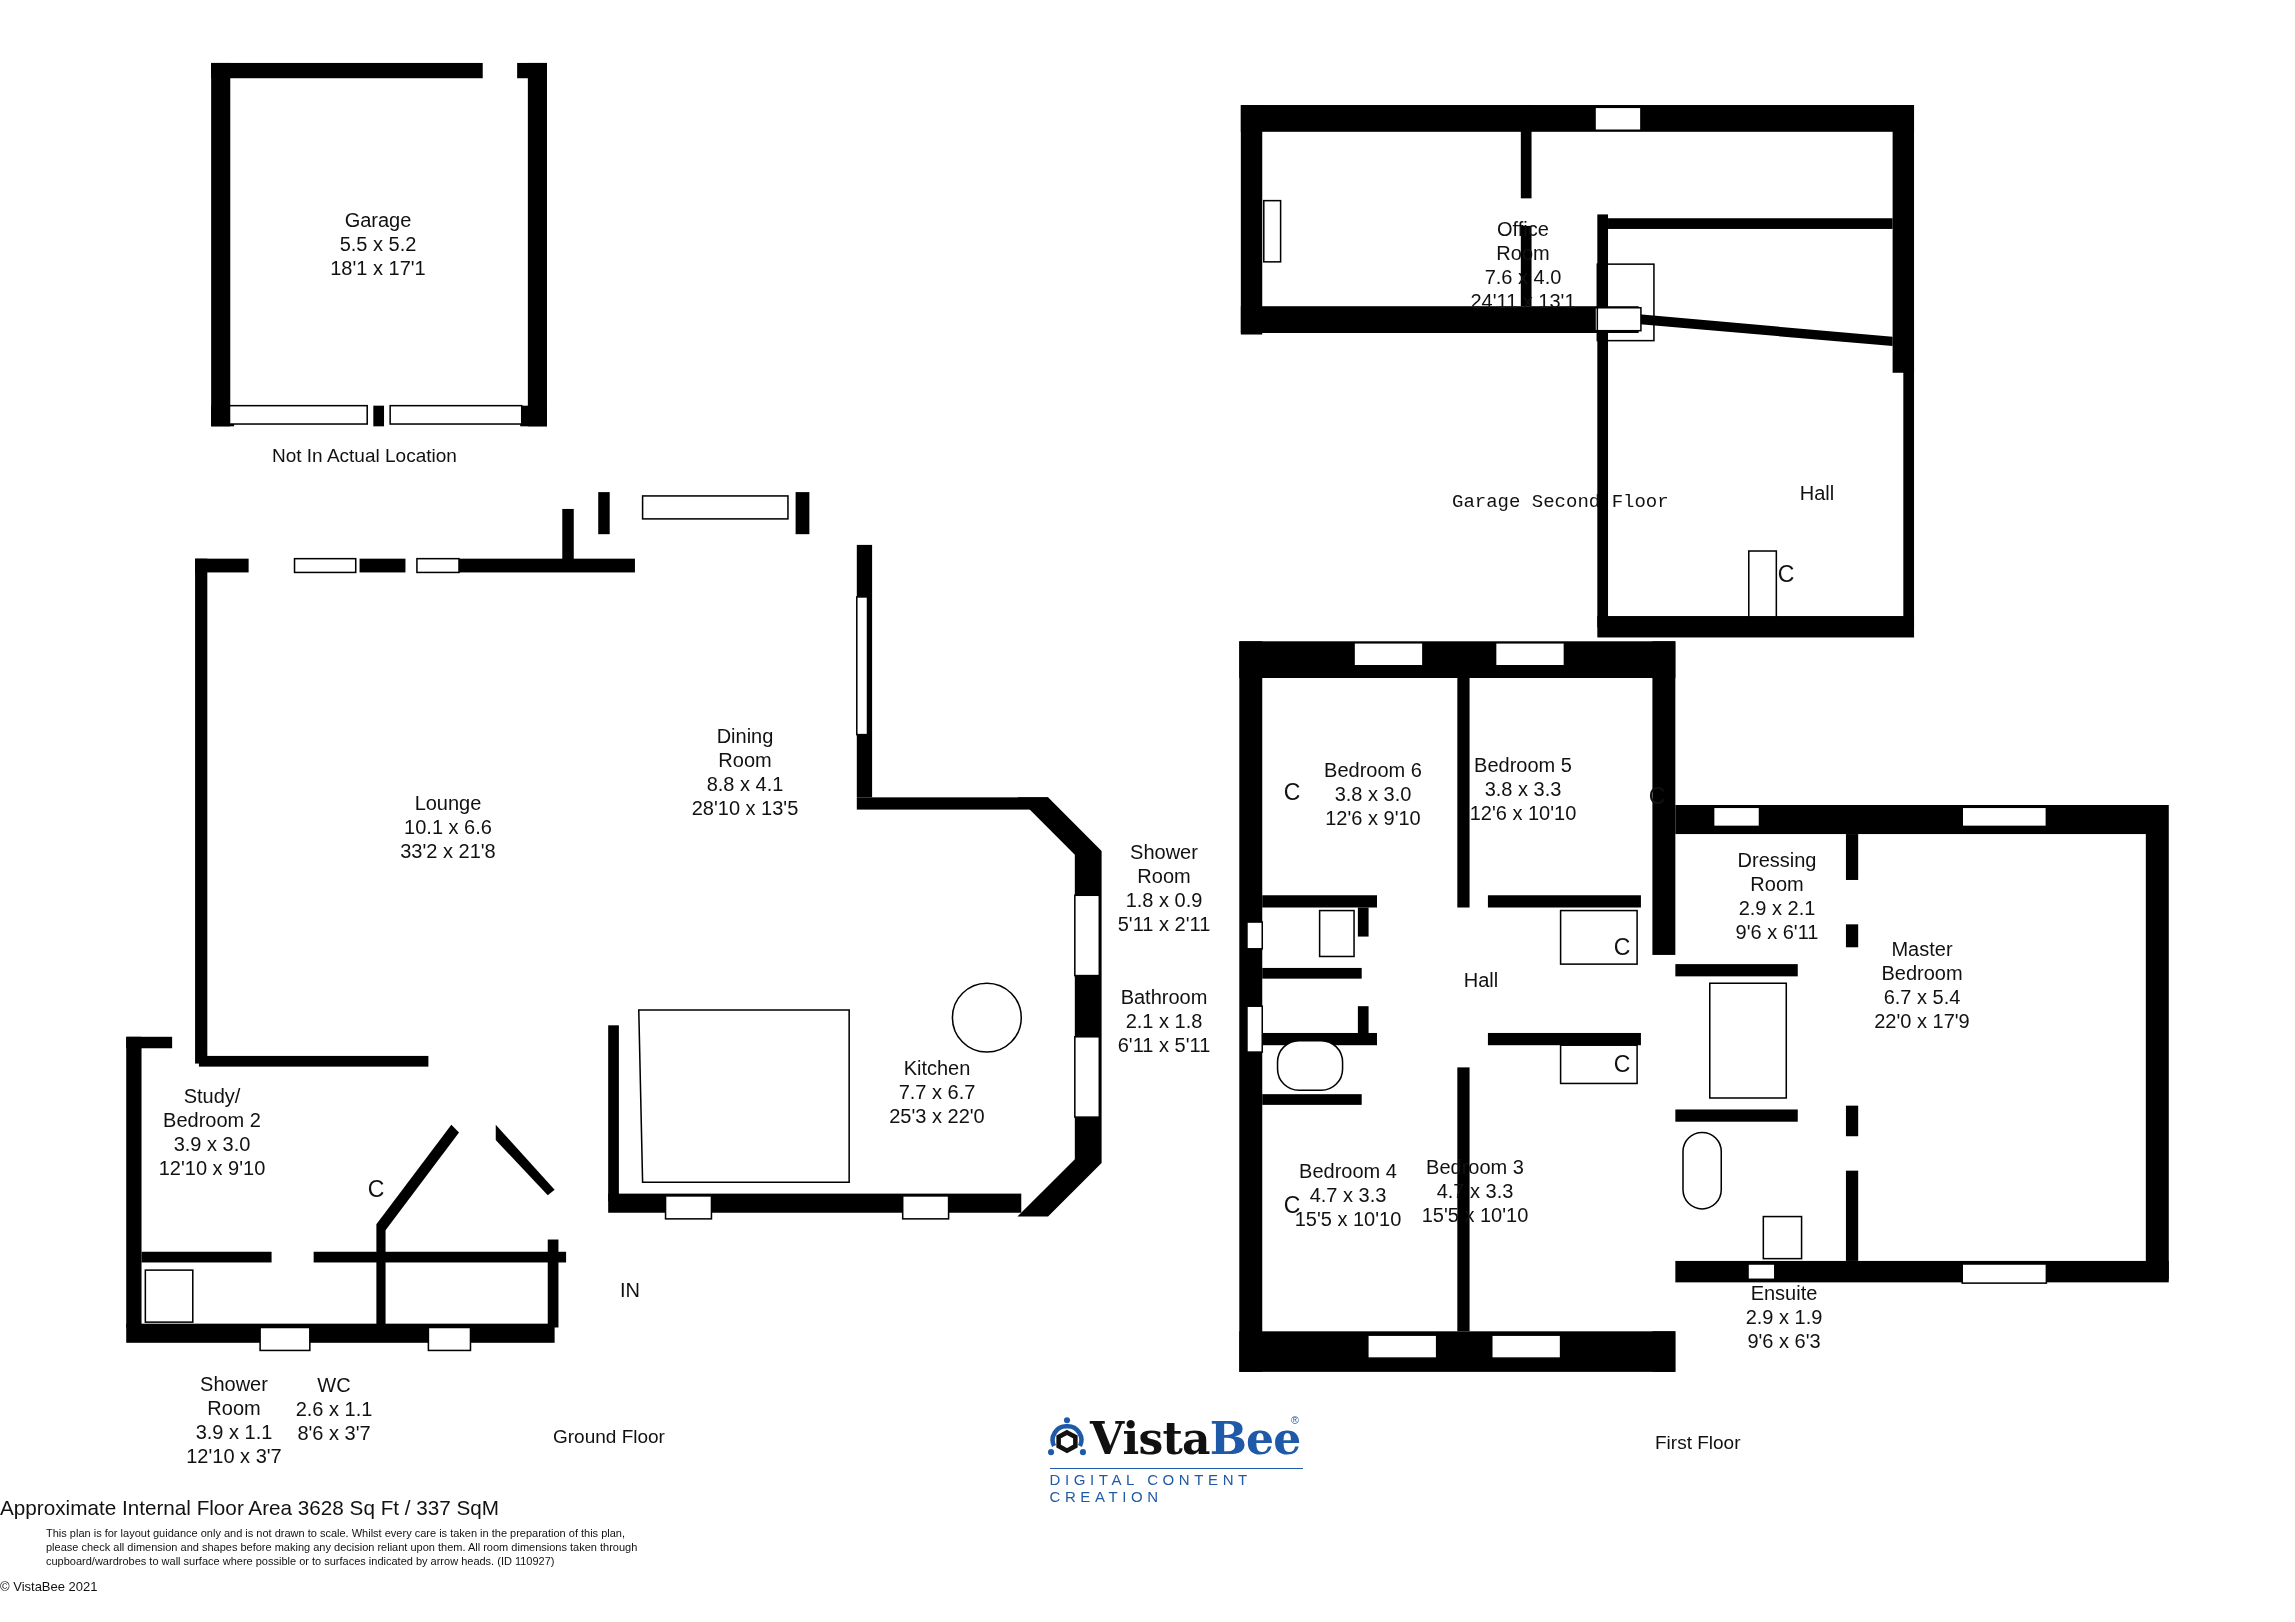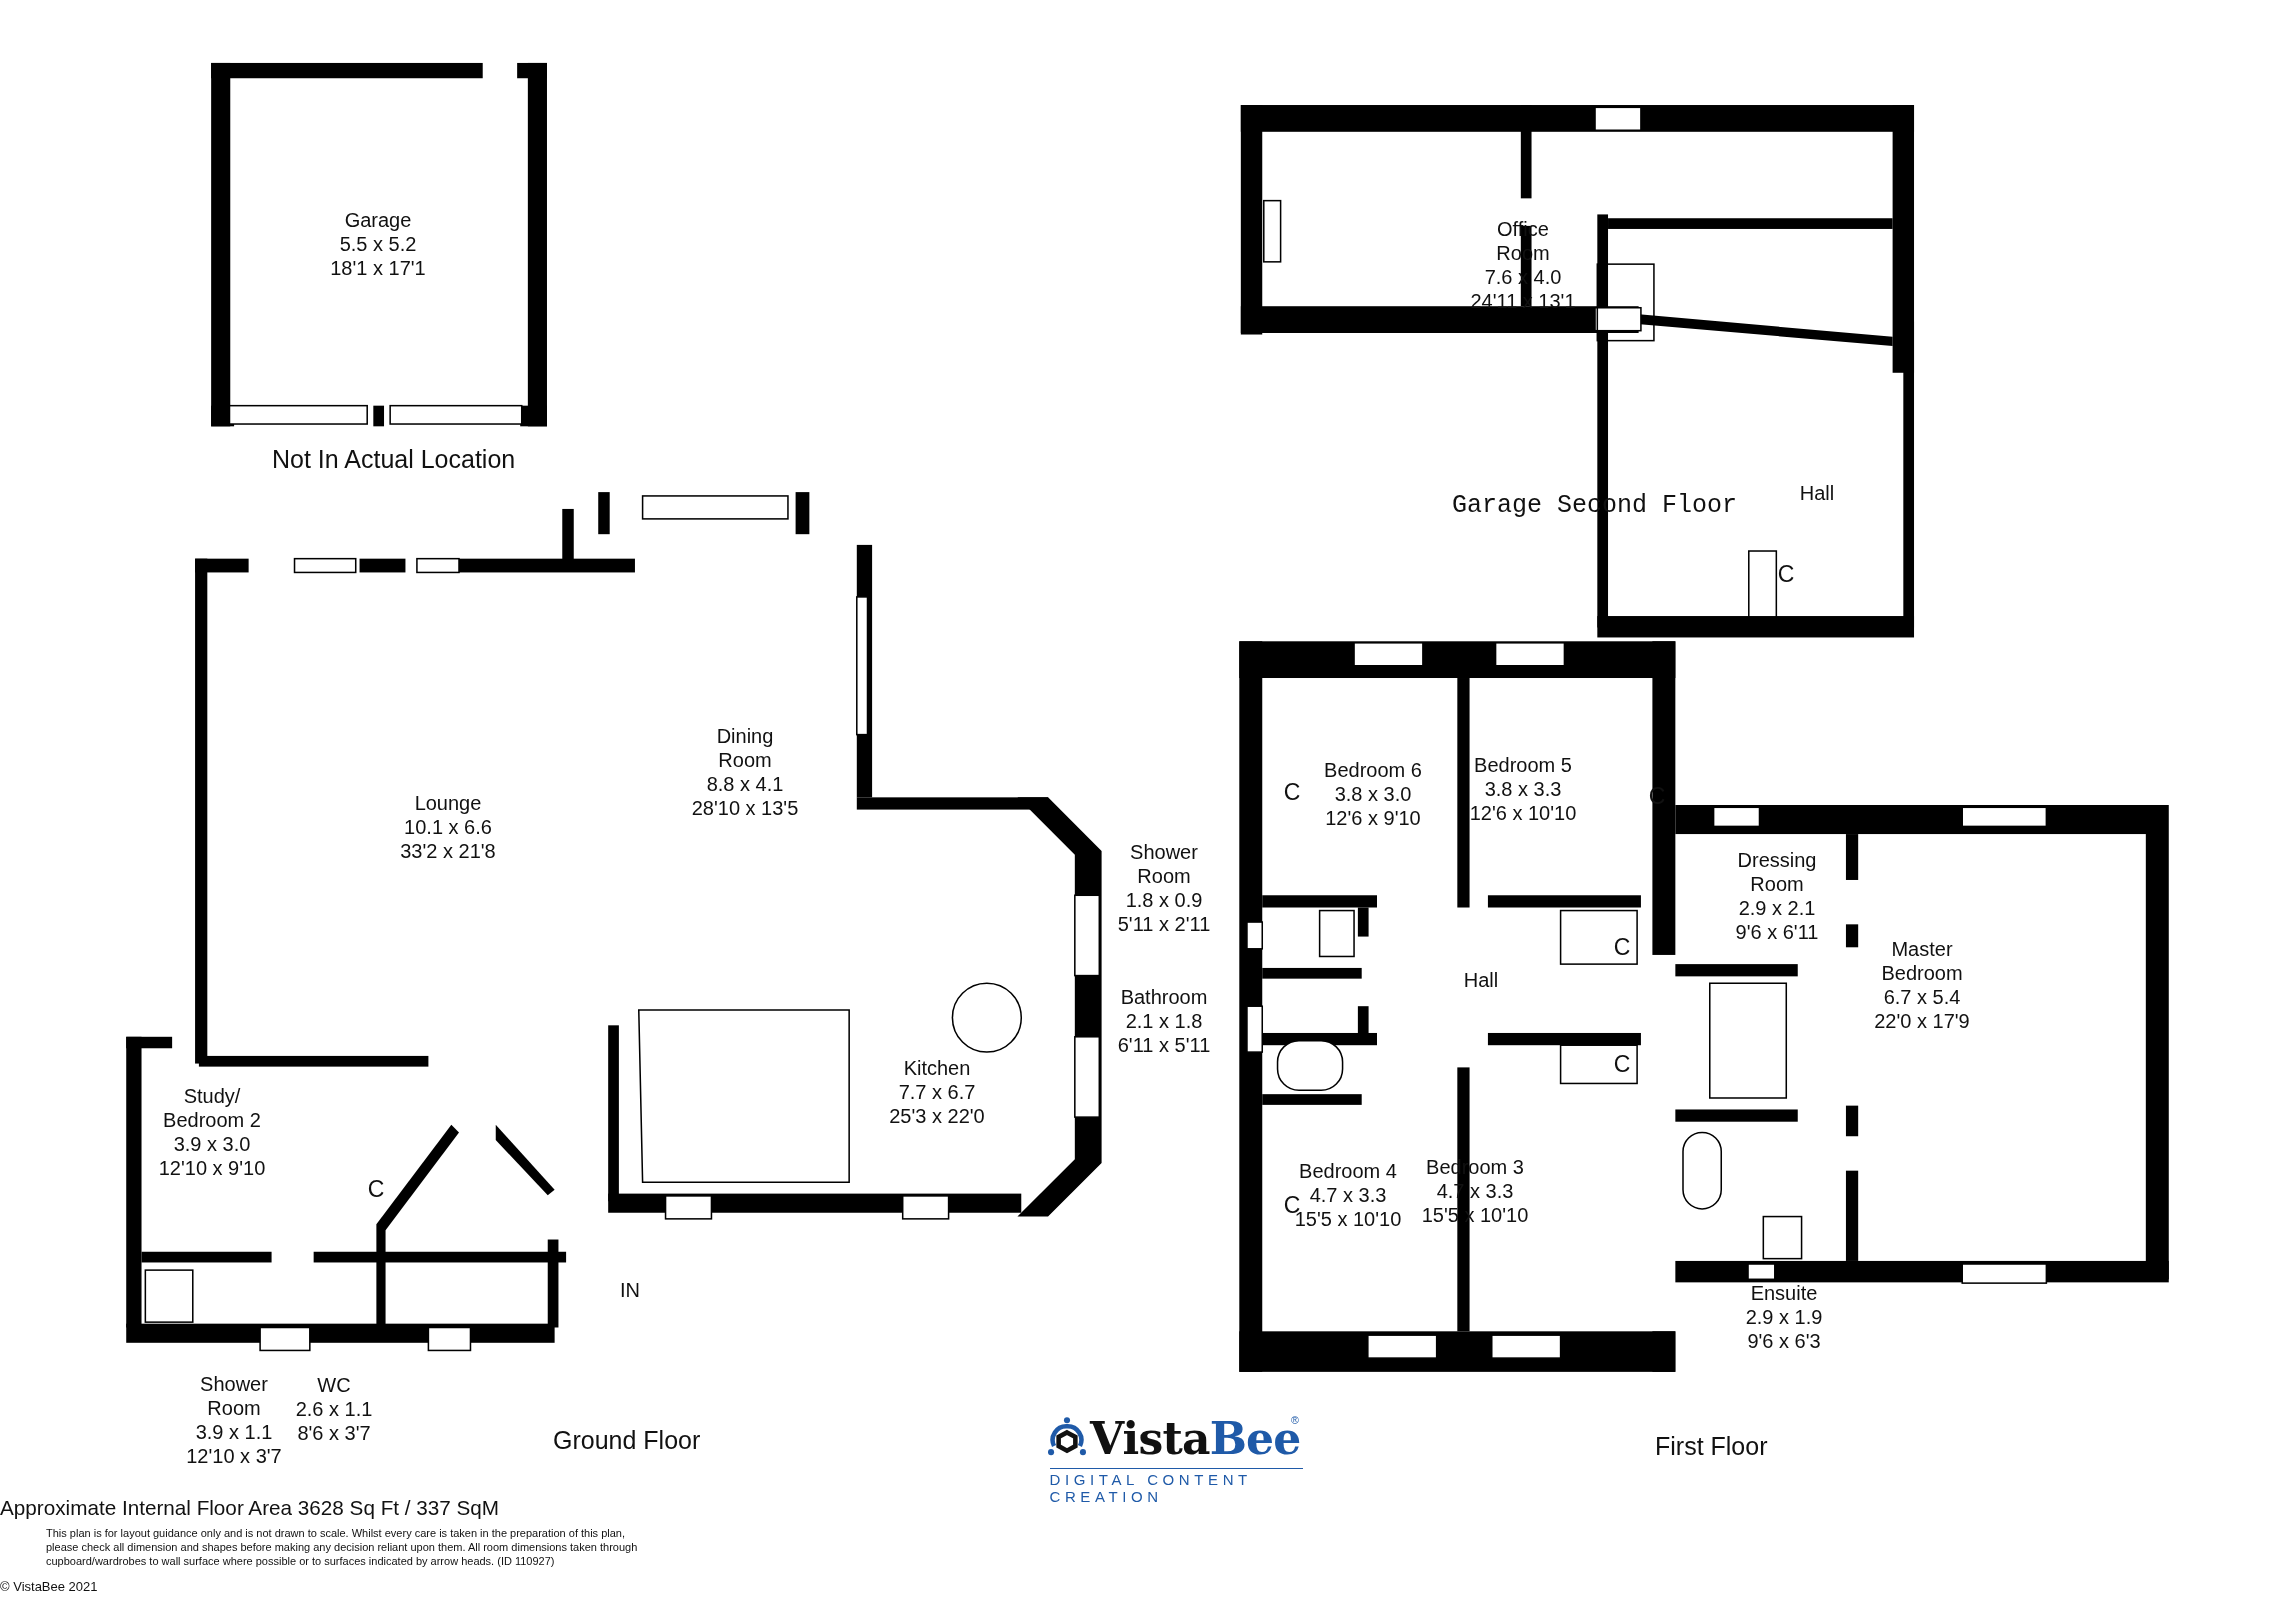--- a/index.html
+++ b/index.html
@@ -1,20 +1,20 @@
 <!DOCTYPE html>
 <html style="font-size:12.2px"><head>
 <meta charset="utf-8">
 <style>
   html,body{margin:0;padding:0;background:#ffffff;}
   body{width:2295px;height:1623px;position:relative;overflow:hidden;font-family:"Liberation Sans",sans-serif;color:#111;}
   #plan{position:absolute;left:0;top:0;width:2295px;height:1623px;}
   .lbl{position:absolute;text-align:center;font-size:20px;line-height:24px;color:#111;white-space:nowrap;transform:translateX(-50%);}
   .lbl span{display:block;}
-  .floor-lbl{position:absolute;font-size:25px;color:#111;white-space:nowrap;}
+  .floor-lbl{position:absolute;font-size:19px;color:#111;white-space:nowrap;}
   .cup{position:absolute;font-size:23px;color:#111;transform:translate(-50%,-50%);}
   .footer{position:absolute;left:0;width:2295px;}
   .logo{position:absolute;left:1048px;top:1414px;width:253px;height:69px;}
   .logo-word{position:absolute;left:42px;top:0;font-family:"DejaVu Serif",serif;font-weight:bold;font-size:44px;line-height:49px;letter-spacing:-0.8px;}
   .logo-word .v{color:#111;}
   .logo-word .b{color:#1f5aa8;}
   .logo-reg{position:absolute;left:243px;top:0;font-size:10.7px;color:#1f5aa8;}
   .logo-tag{position:absolute;left:1.5px;top:54px;width:253px;font-size:15px;letter-spacing:4.6px;color:#1f5aa8;border-top:1.5px solid #1f5aa8;padding-top:2.3px;}
   .area{top:1496px;font-size:20.7px;}
   .disc{top:1527px;font-size:11px;line-height:13.8px;padding-left:46px;}

